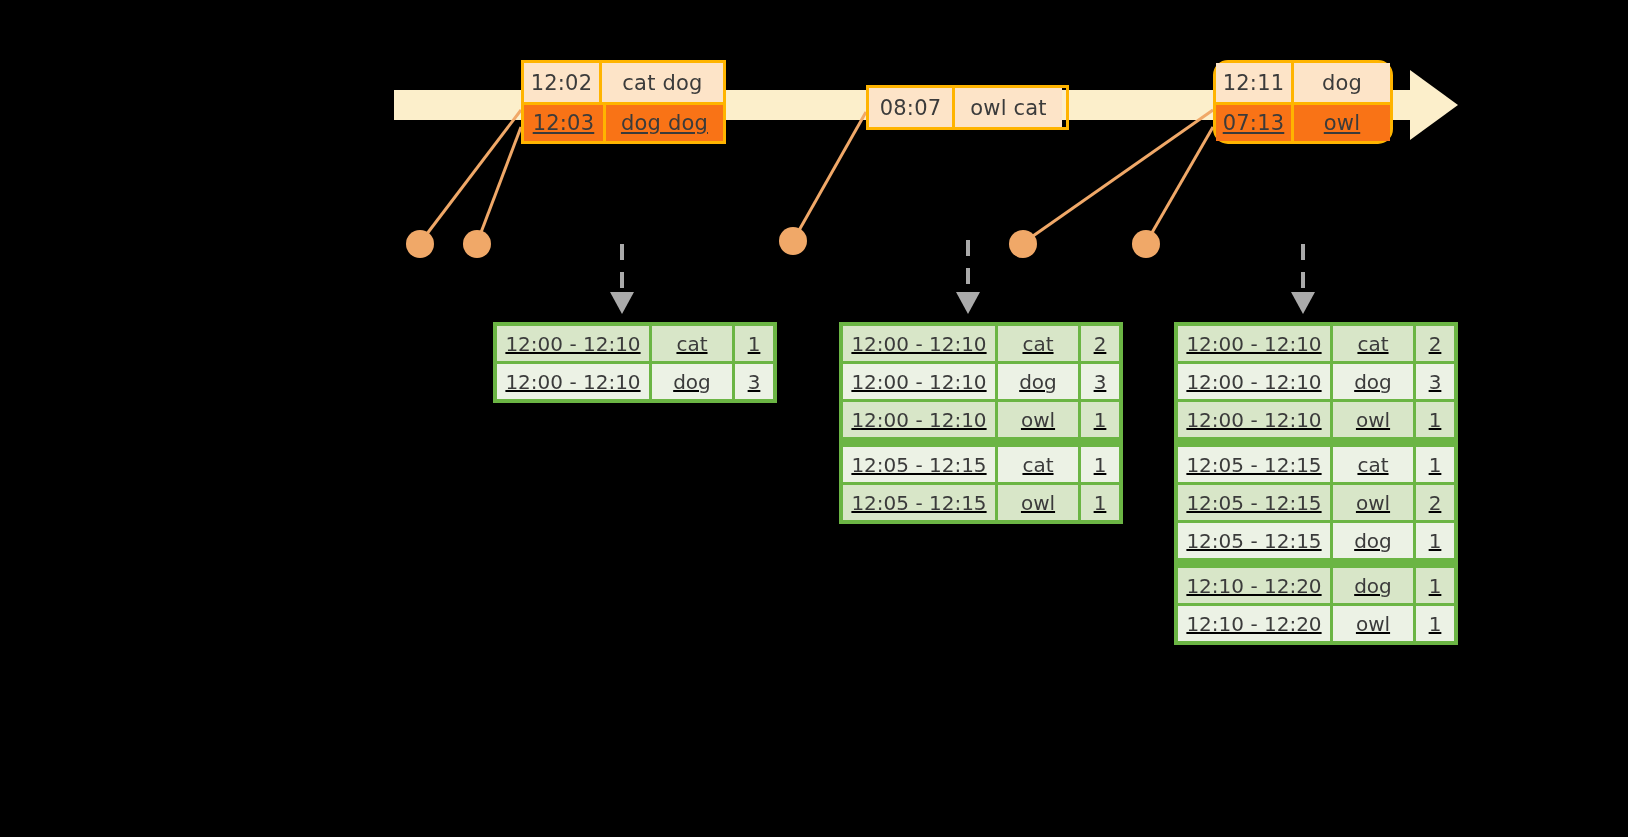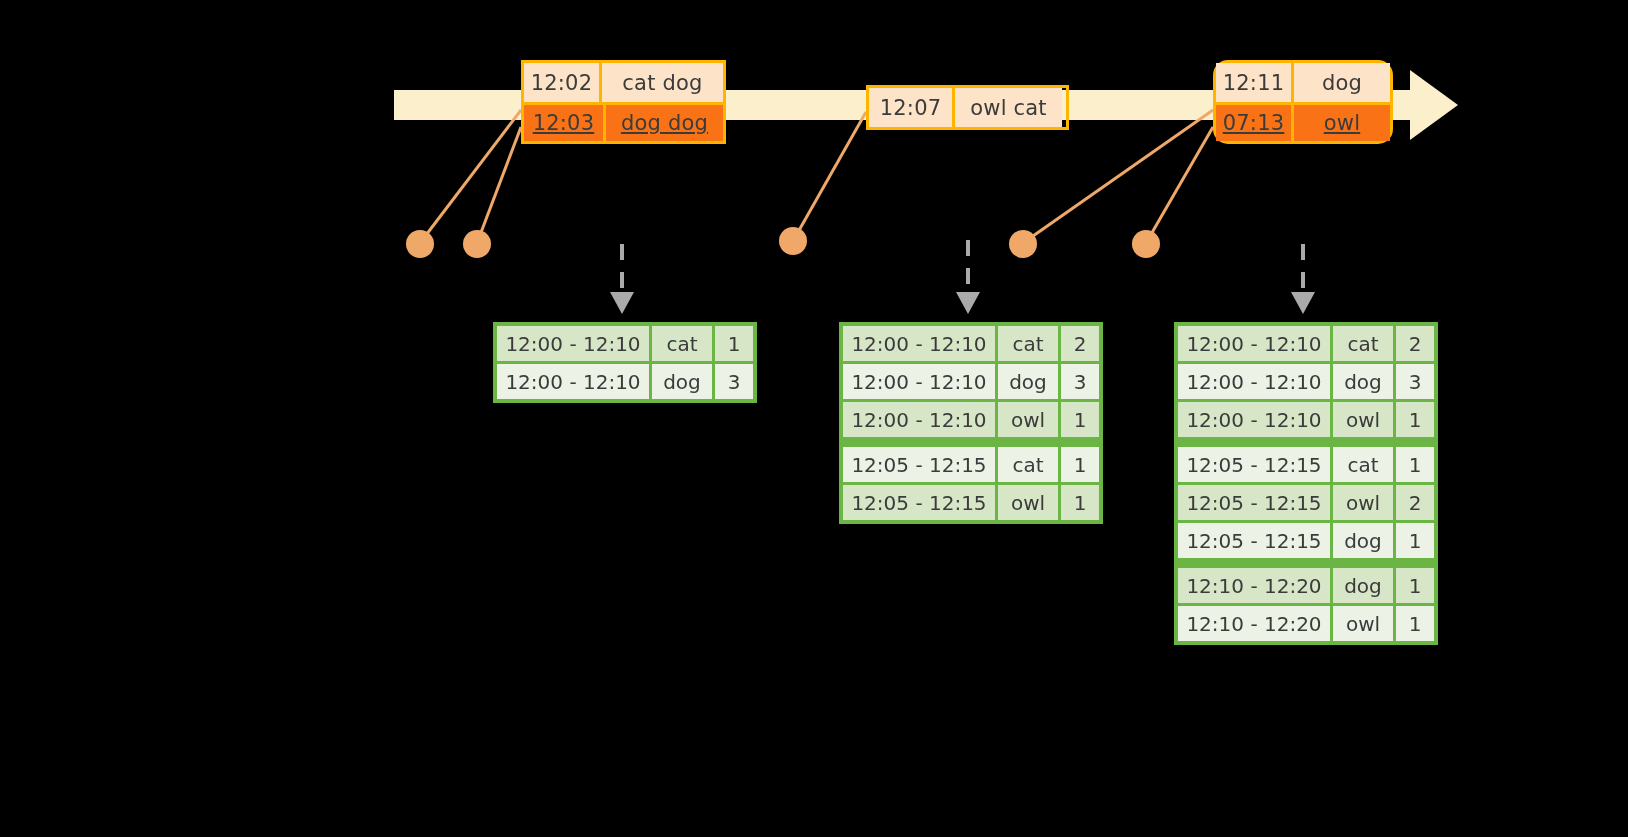--- a/index.html
+++ b/index.html
@@ -50,33 +50,34 @@
   
   .restable {
     position: absolute;
     border: 4px solid #6BB544;
     background: #6BB544;
     display: flex;
     flex-direction: column;
     gap: 3px;
     padding: 0;
     z-index: 5;
+    text-decoration: underline;
   }
   .res-row { display: flex; gap: 3px; height: 35px; }
   .res-c {
     display: flex;
     align-items: center;
     justify-content: center;
     font-size: 20px;
     color: #3b3b3b;
   }
   .res-row.sh-a .res-c { background: #D8E6C8; }
   .res-row.sh-b .res-c { background: #ECF2E5; }
   .res-win { width: 152px; }
-  .res-key { width: 60px; }
+  .res-key { width: 80px; }
   .res-val { width: 38px; }
   .grp-sep { height: 4px; background: #6BB544; }
 </style>
 </head>
 <body>
 
 <div id="stage">
 
   <svg class="layer" viewBox="0 0 1628 837">
 
@@ -123,21 +124,21 @@
       <div class="evt-words" style="width:134px">cat dog</div>
     </div>
     <div class="evt-row shade-b">
       <div class="evt-time" style="width:86px">12:03</div>
       <div class="evt-words" style="width:123px">dog dog</div>
     </div>
   </div>
 
   <div class="evt" style="left:866px; top:85px; width:203px;">
     <div class="evt-row shade-a">
-      <div class="evt-time" style="width:86px">12:07</div>
+      <div class="evt-time" style="width:86px">08:07</div>
       <div class="evt-words" style="width:107px">owl cat</div>
     </div>
   </div>
 
   <div class="evt" style="left:1213px; top:60px; width:180px;border-radius:15px;">
     <div class="evt-row shade-a">
       <div class="evt-time" style="width:78px">12:11</div>
       <div class="evt-words" style="width:96px">dog</div>
     </div>
     <div class="evt-row shade-b">

